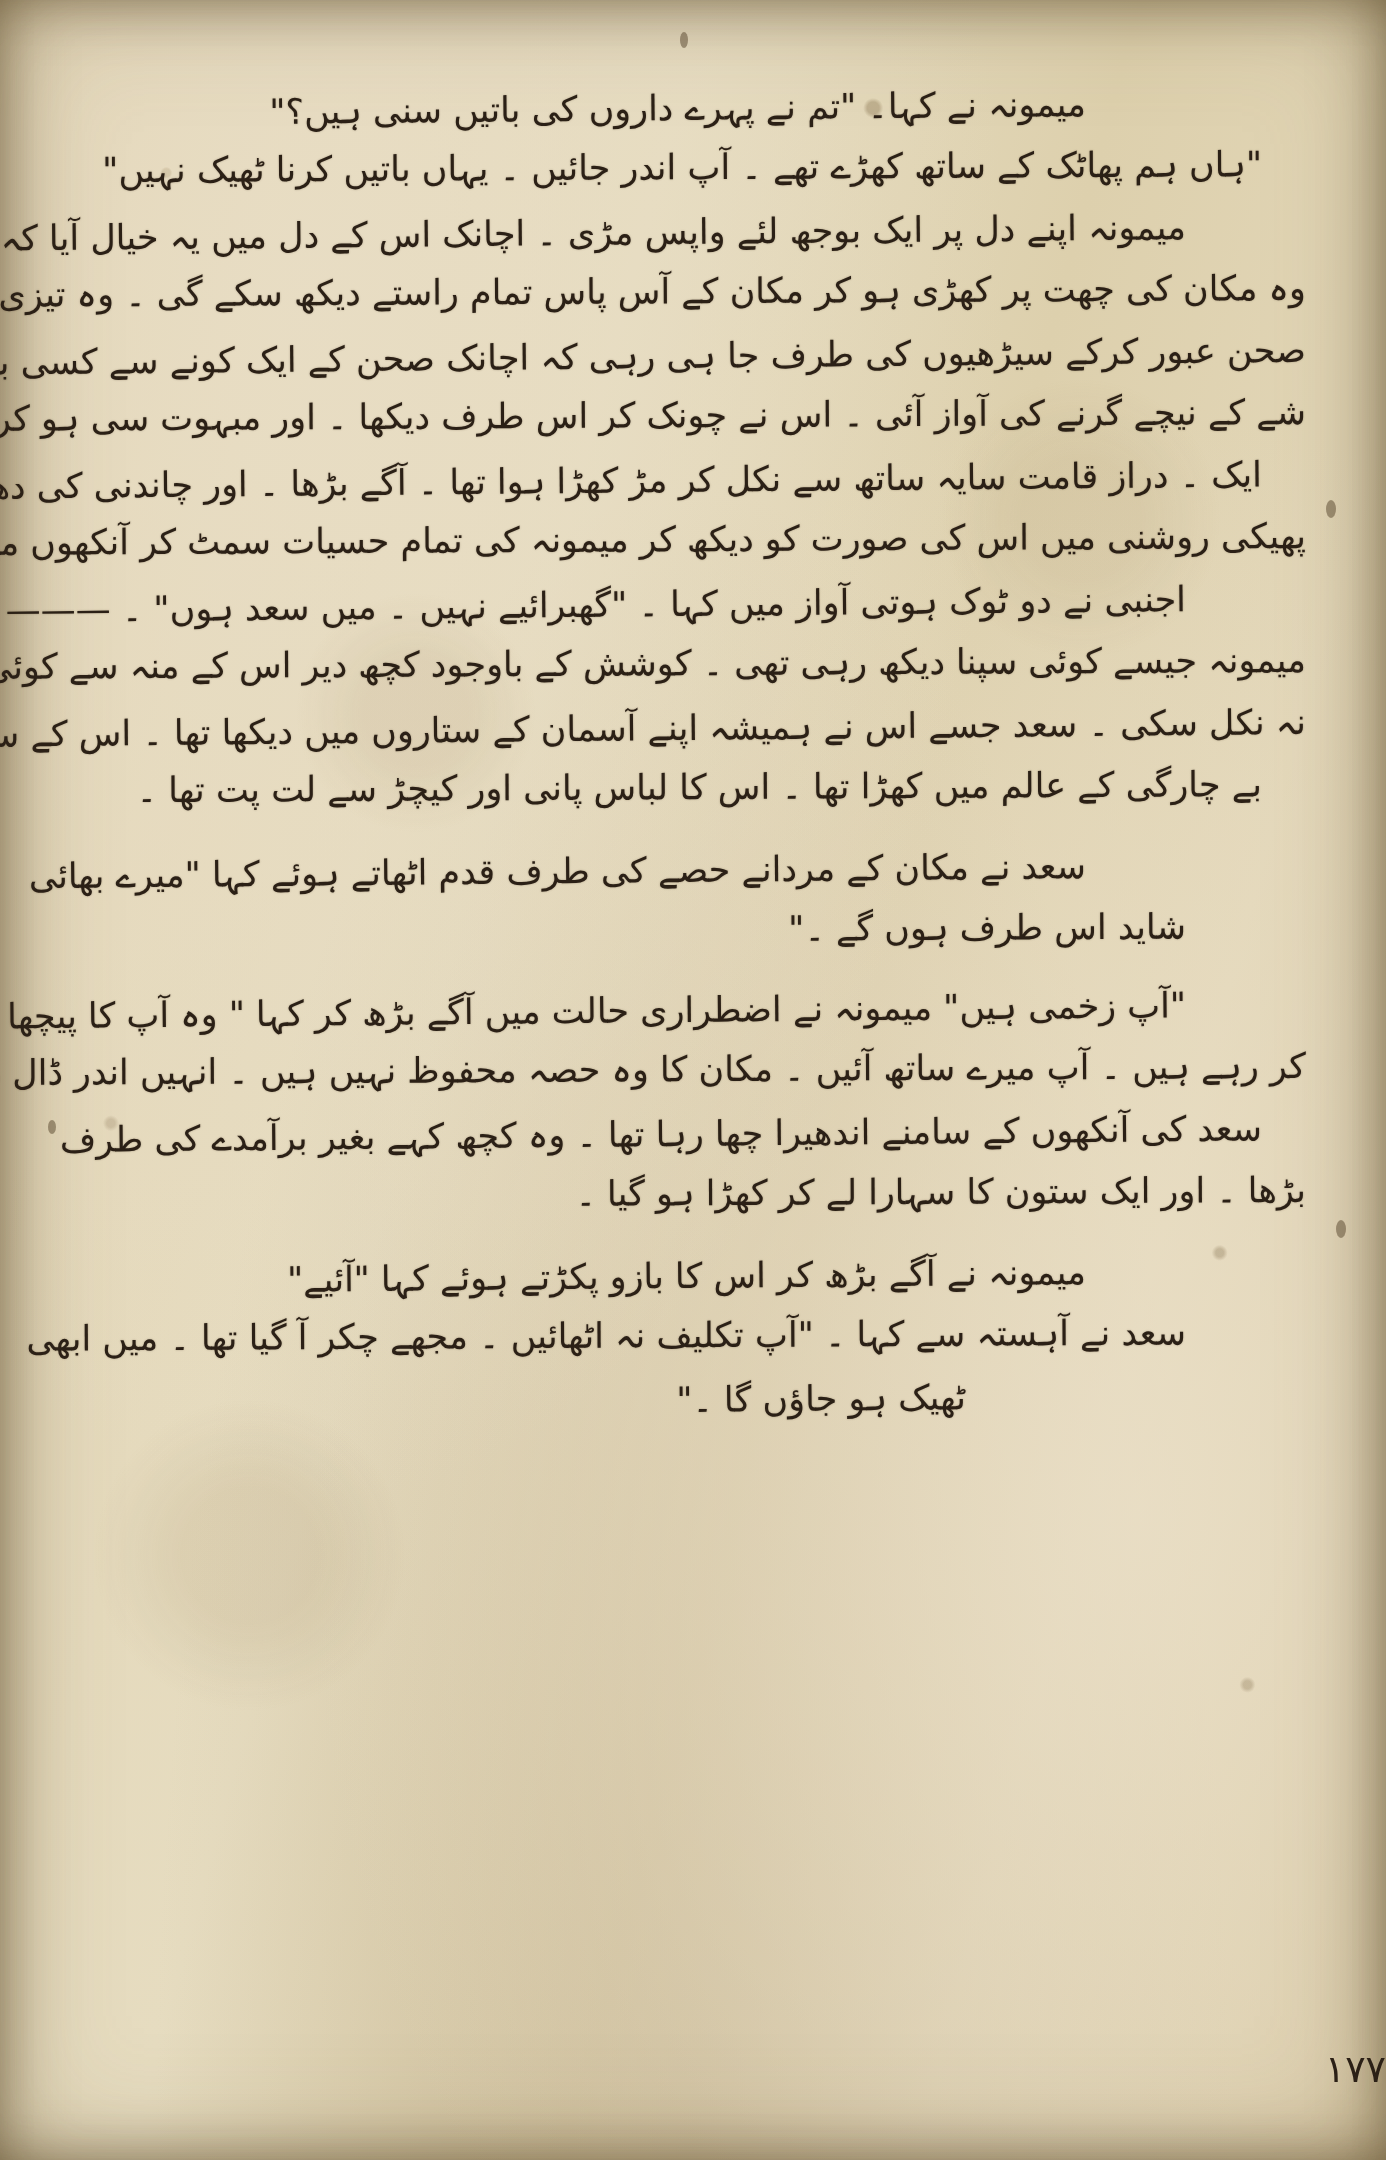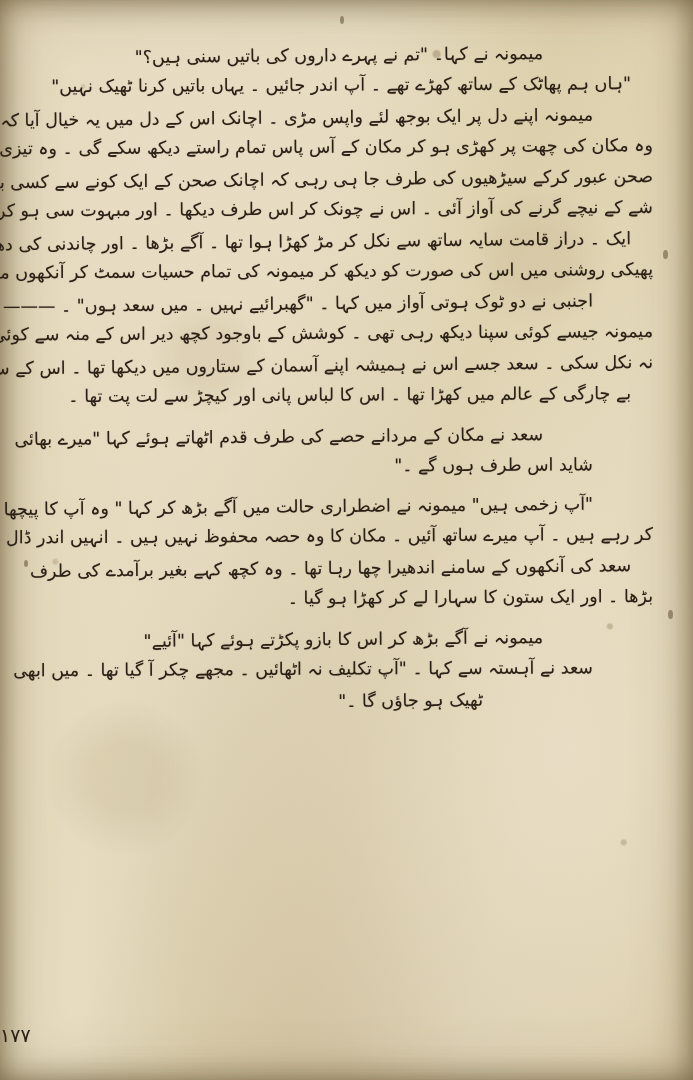--- a/index.html
+++ b/index.html
@@ -76,21 +76,21 @@
   .line.indent-3 { padding-right: 110px; }
   .line.indent-4 { padding-right: 170px; }
 
   .para-gap { margin-bottom: 22px; }
 
   .page-number {
     position: absolute;
     bottom: 34px;
     left: 0;
     right: 0;
-    text-align: left;
+    text-align: right;
     font-size: 19px;
     color: #2b2016;
     letter-spacing: 1px;
   }
   .corner-mark {
     position: absolute;
     pointer-events: none;
     background: rgba(70,54,28,0.45);
     border-radius: 50%;
   }

